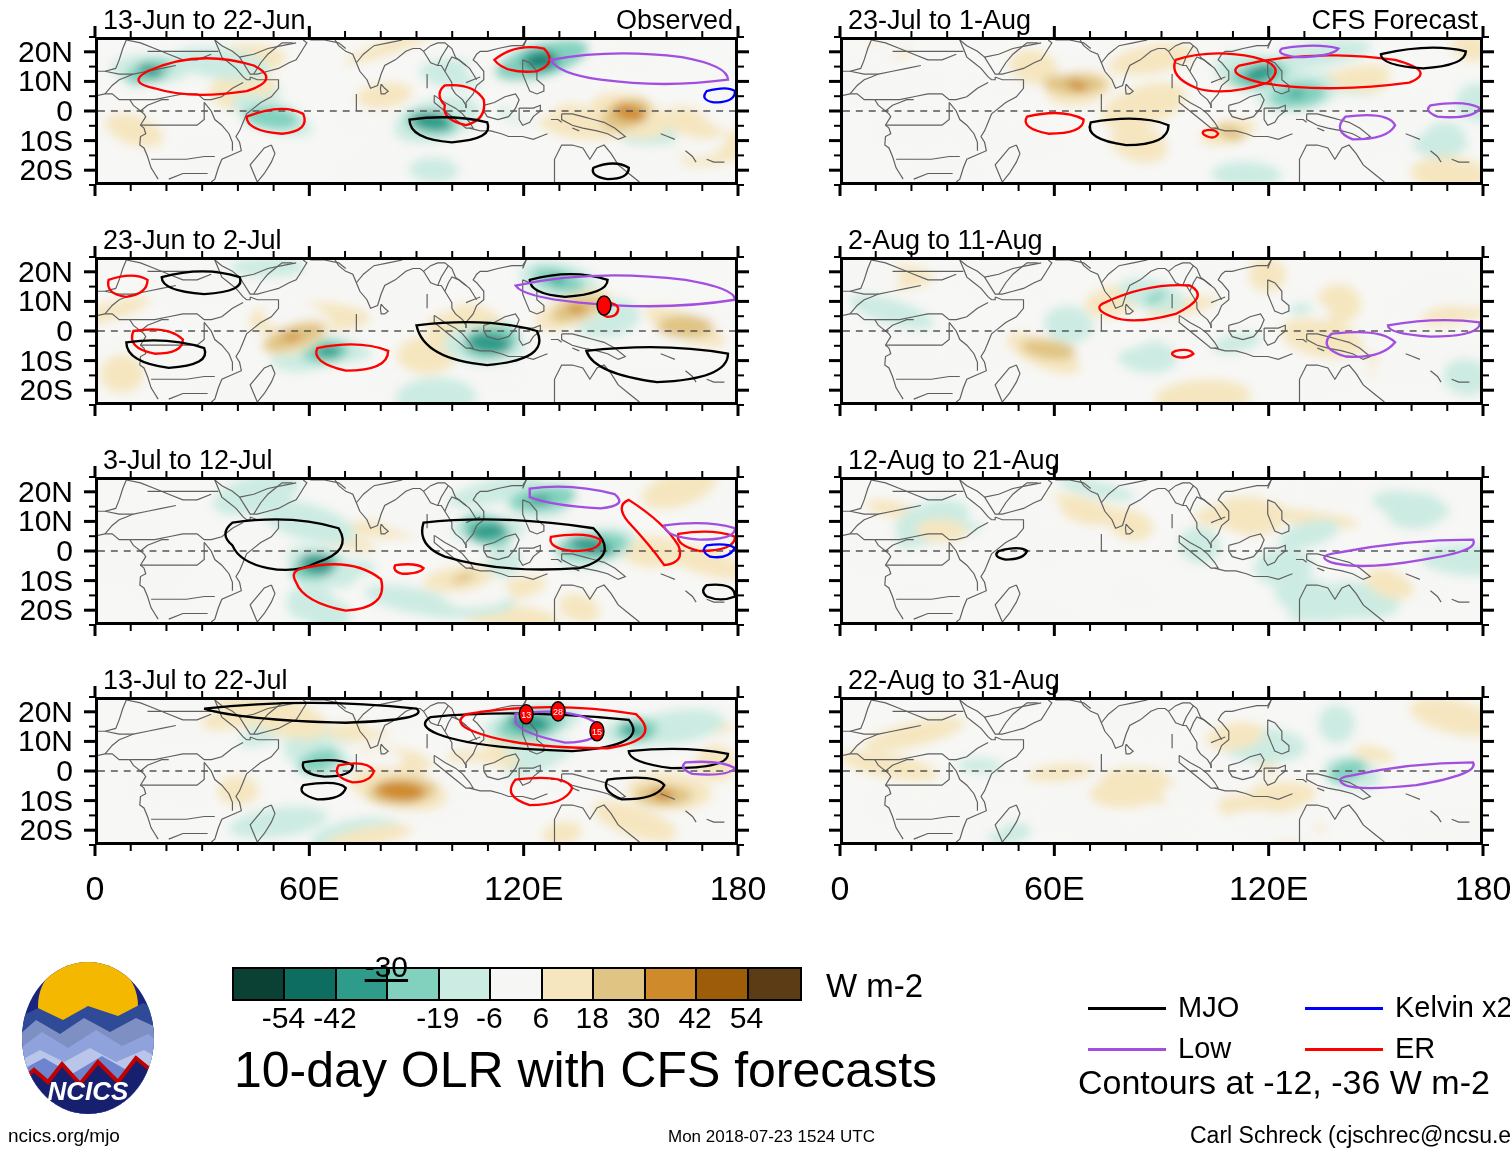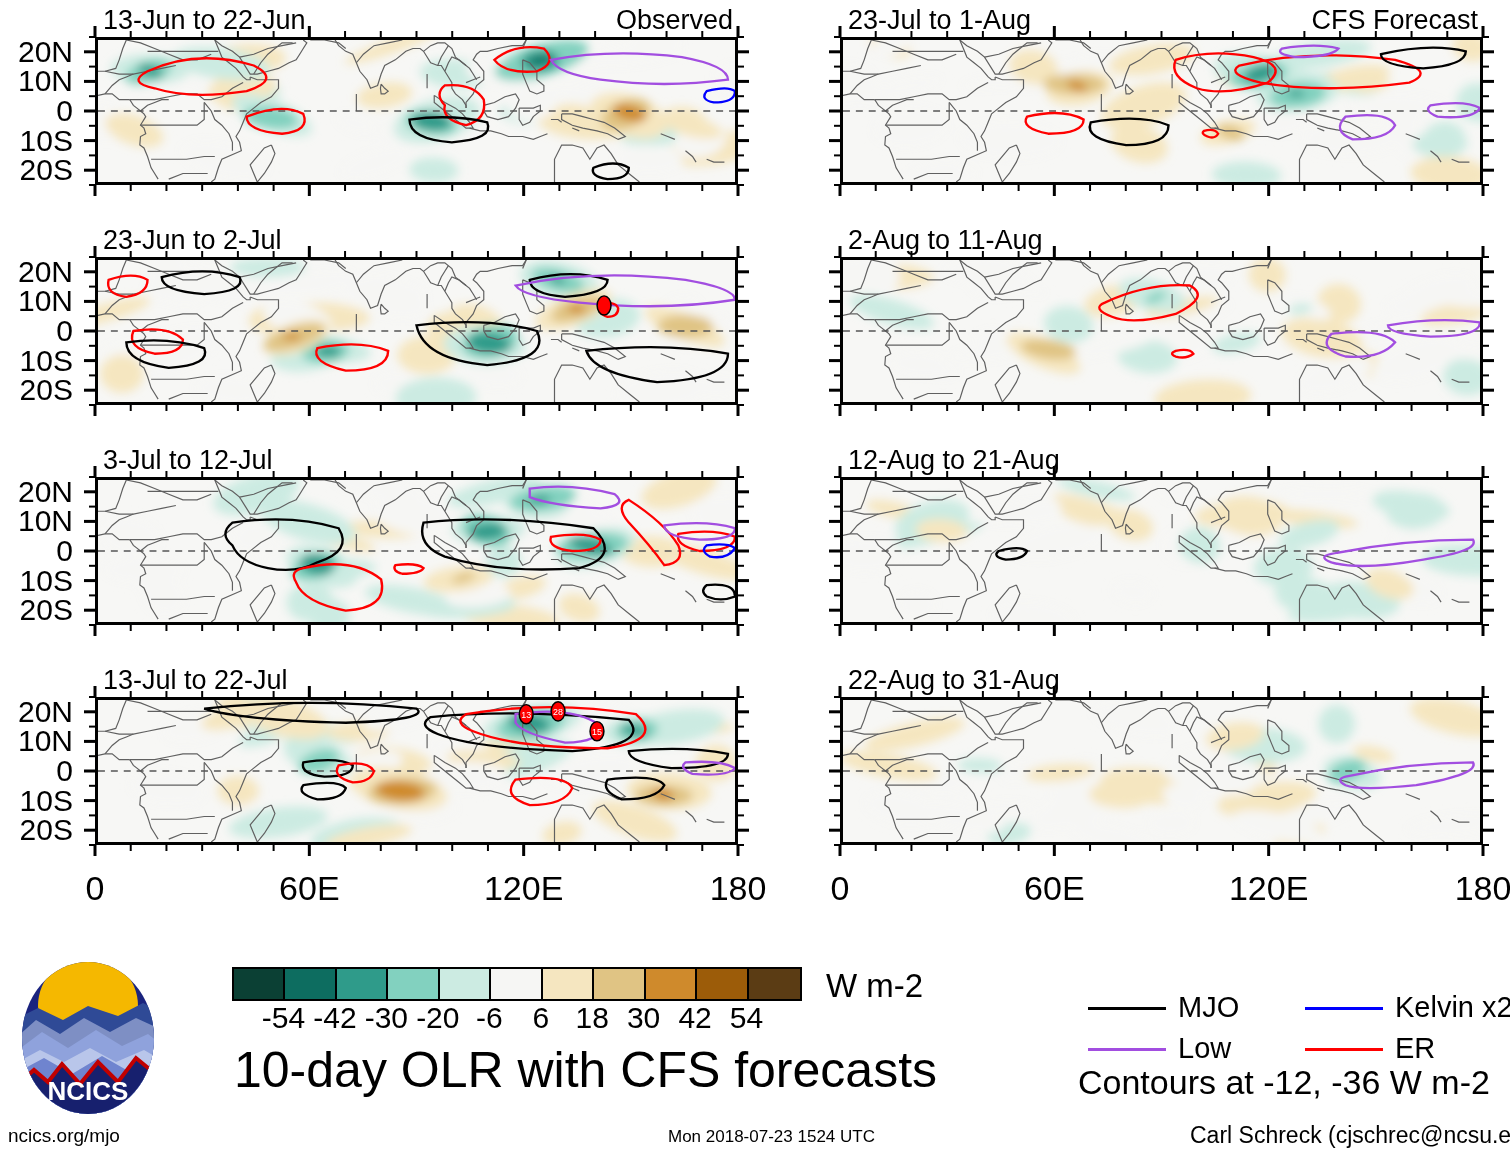--- a/index.html
+++ b/index.html
@@ -27,21 +27,21 @@
 
   
   .leg-line{position:absolute;height:0;border-top:3px solid #000;}
   .leg-text{position:absolute;font-size:29px;line-height:29px;white-space:nowrap;}
   #contour-note{position:absolute;font-size:34px;line-height:28px;white-space:nowrap;}
 
   #footer-left{position:absolute;font-size:19px;line-height:19px;white-space:nowrap;}
   #footer-center{position:absolute;font-size:17px;line-height:17px;white-space:nowrap;}
   #footer-right{position:absolute;font-size:23px;line-height:23px;white-space:nowrap;}
 
-  #logo{position:absolute;}
+  #logo{position:absolute;font-style:italic;}
   #logo svg{display:block;}
 </style>
 </head>
 <body>
 
 <div id="panels-root">
     <div class="panel-title" style="left: 103px; top: 7px;">13-Jun to 22-Jun</div>
     <div class="panel-corner" style="left: 733px; top: 7px; transform: translateX(-100%);">Observed</div>
     <div class="map-frame" style="left: 95px; top: 37px; width: 643px; height: 148px;">
       <svg class="map-svg" viewBox="0 0 643 148" preserveAspectRatio="none">
@@ -1522,22 +1522,22 @@
     <div class="swatch" style="background: rgb(246, 246, 244); width: 51.4545px;"></div>
     <div class="swatch" style="background: rgb(245, 230, 192); width: 51.4545px;"></div>
     <div class="swatch" style="background: rgb(224, 196, 132); width: 51.4545px;"></div>
     <div class="swatch" style="background: rgb(207, 138, 44); width: 51.4545px;"></div>
     <div class="swatch" style="background: rgb(156, 92, 9); width: 51.4545px;"></div>
     <div class="swatch" style="background: rgb(91, 60, 20); width: 51.4545px;"></div>
   </div>
 <div id="cb-ticks">
     <div class="cb-tick" style="left: 283.455px; top: 1003px; transform: translateX(-50%);">-54</div>
     <div class="cb-tick" style="left: 334.909px; top: 1003px; transform: translateX(-50%);">-42</div>
-    <div class="cb-tick" style="left: 386.364px; top: 1003px; transform: translateX(-50%);">-30</div>
-    <div class="cb-tick" style="left: 437.818px; top: 1003px; transform: translateX(-50%);">-20</div>
+    <div class="cb-tick" style="left: 386.364px; top: 952px; transform: translateX(-50%); text-decoration: underline;">-30</div>
+    <div class="cb-tick" style="left: 437.818px; top: 1003px; transform: translateX(-50%);">-19</div>
     <div class="cb-tick" style="left: 489.273px; top: 1003px; transform: translateX(-50%);">-6</div>
     <div class="cb-tick" style="left: 540.727px; top: 1003px; transform: translateX(-50%);">6</div>
     <div class="cb-tick" style="left: 592.182px; top: 1003px; transform: translateX(-50%);">18</div>
     <div class="cb-tick" style="left: 643.636px; top: 1003px; transform: translateX(-50%);">30</div>
     <div class="cb-tick" style="left: 695.091px; top: 1003px; transform: translateX(-50%);">42</div>
     <div class="cb-tick" style="left: 746.545px; top: 1003px; transform: translateX(-50%);">54</div>
   </div>
 <div id="cb-units" style="left: 826px; top: 969px; text-align: center;">W m-2</div>
 <div id="main-title" style="left: 234px; top: 1045px;">10-day OLR with CFS forecasts</div>
 

